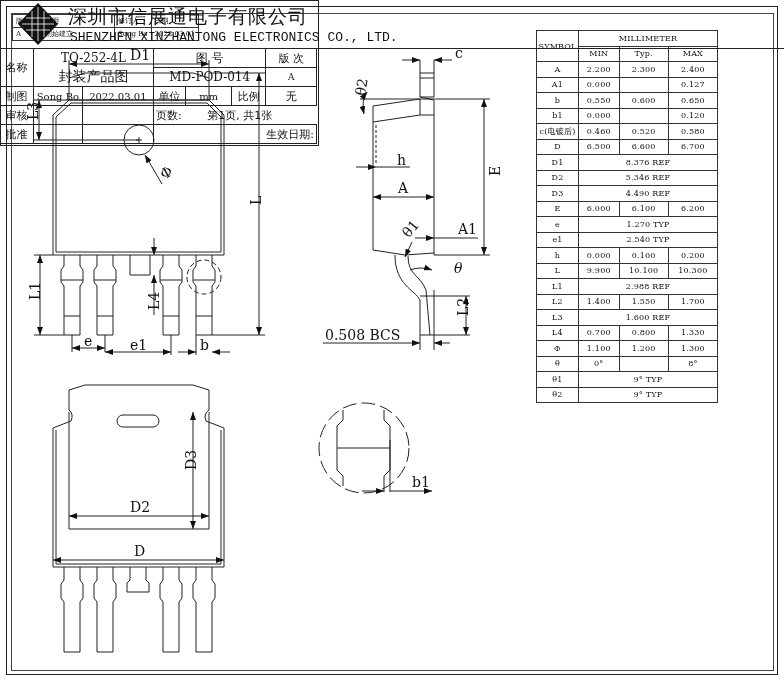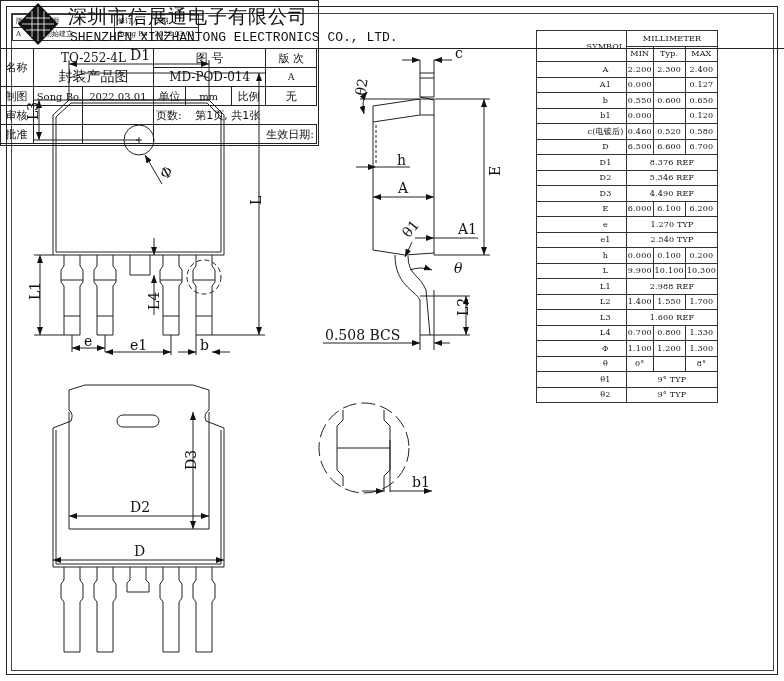--- a/index.html
+++ b/index.html
@@ -8,21 +8,21 @@
   .inner { position:absolute; left:11px; top:13px; width:763px; height:658px; border:1px solid #444; box-sizing:border-box; }
   svg { position:absolute; left:0; top:0; }
   .lbl { font-family:"DejaVu Serif", serif; fill:#111; }
   table { border-collapse:collapse; position:absolute; }
   
   #rev { left:12px; top:14px; font-size:7px; }
   #rev td { border:1px solid #333; height:12px; padding:0 3px; text-align:left; white-space:nowrap; }
   
   #dim { left:536px; top:30px; width:182px; font-size:8px; font-family:"DejaVu Serif", serif; }
   #dim td { border:1px solid #333; height:14.5px; padding:0; text-align:center; white-space:nowrap; letter-spacing:0.2px; }
-  #dim td.sym { width:41px;padding-left:48px; }
+  #dim td.sym { width:41px; }
   
   #tb { left:456px; top:522px; width:319px; height:146px; border:1.5px solid #222; box-sizing:border-box; }
   #tb .hdr { position:absolute; left:0; top:0; width:100%; height:48px; border-bottom:1px solid #222; }
   #tb table { left:-1px; top:48px; width:318px; font-size:11px; font-family:"DejaVu Serif", serif; }
   #tb td { border:1px solid #222; height:18px; padding:0 2px; text-align:center; white-space:nowrap; }
   .cn { font-family:"DejaVu Sans", sans-serif; }
 </style>
 </head>
 <body>
 
@@ -367,21 +367,21 @@
       <td style="width:40px;font-size:10px">mm</td>
       <td class="cn" style="width:28px">比例</td>
       <td class="cn">无</td>
     </tr>
     <tr>
       <td class="cn">审核</td>
       <td></td>
       <td></td>
       <td class="cn" colspan="4" style="text-align:left;border-right:none">
         <span>页数:</span>
-        <span style="margin-left:10px">第1页, 共1张</span>
+        <span style="margin-left:22px">第1页, 共1张</span>
       </td>
     </tr>
     <tr>
       <td class="cn">批准</td>
       <td></td>
       <td></td>
       <td class="cn" colspan="4" style="text-align:right">生效日期:</td>
     </tr>
   </tbody>
     </table>

